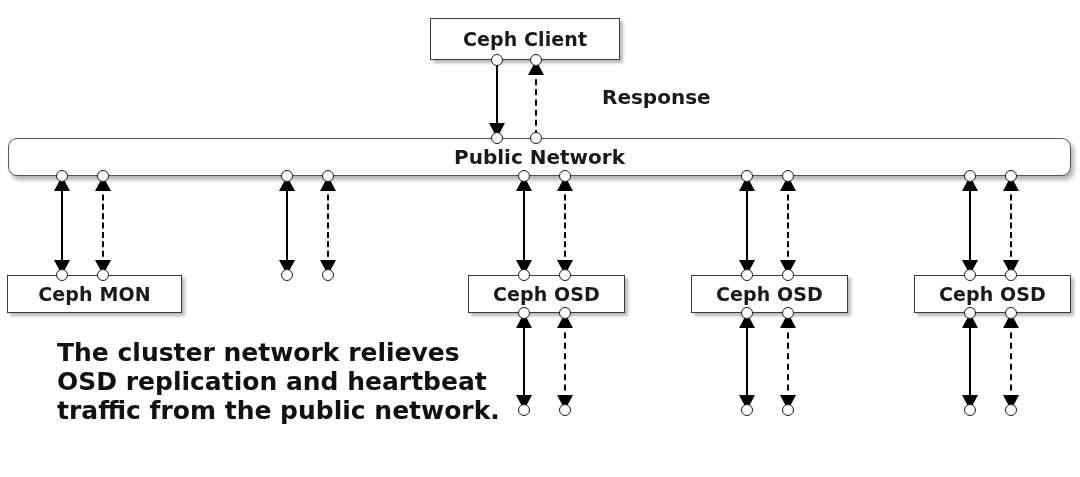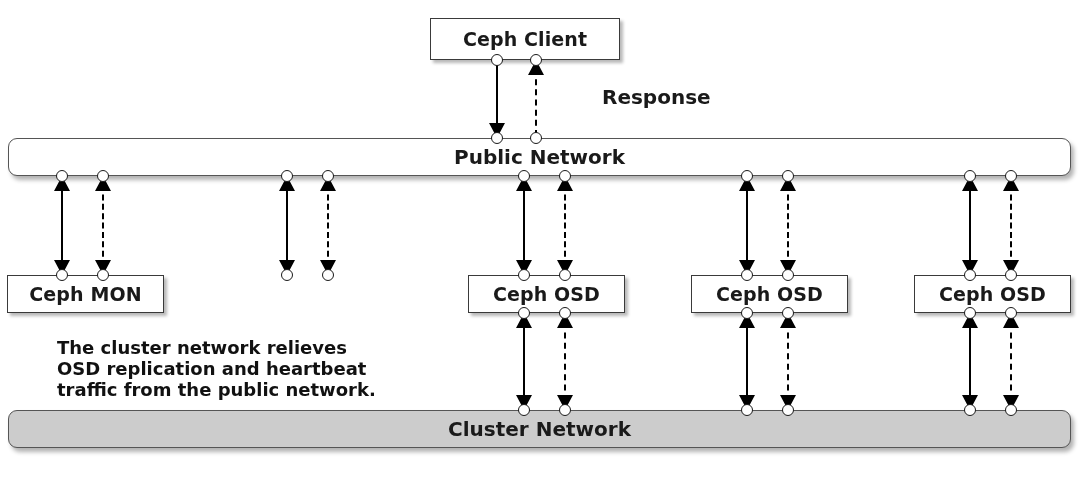--- a/index.html
+++ b/index.html
@@ -97,21 +97,21 @@
   .label {
     position: absolute;
     color: #1a1a1a;
     white-space: nowrap;
     font-size: 20px;
     font-weight: 600;
   }
   .caption {
     position: absolute;
     color: #111111;
-    font-size: 18px;
+    font-size: 25px;
     font-weight: 700;
     line-height: 1.16;
     white-space: pre-line;
   }
 </style>
 </head>
 <body>
 
 <div id="diagram">
 
@@ -203,28 +203,25 @@
         <div class="shaft" style="top: 9px; height: 79px;"></div>
         <div class="head up"></div>
         <div class="head down"></div>
       </div>
     </div>
 
   <div class="netbar public" id="bar-public" style="left: 8px; top: 138px; width: 1063px; height: 38px; background: rgb(255, 255, 255);">
     <span>Public Network</span>
   </div>
 
-  <div class="netbar cluster" id="bar-cluster" style="left: 8px; top: 410px; width: 1063px; height: 38px; background: rgb(204, 204, 204);">
-    <span>Cluster Network</span>
-  </div>
 
   <div class="node" id="node-client" style="left: 430px; top: 18px; width: 190px; height: 42px;">
     <span>Ceph Client</span>
   </div>
-  <div class="node" id="node-mon" style="left: 7px; top: 275px; width: 157px; height: 38px;">
+  <div class="node" id="node-mon" style="left: 7px; top: 275px; width: 175px; height: 38px;">
     <span>Ceph MON</span>
   </div>
   <div class="node" id="node-osd1" style="left: 468px; top: 275px; width: 157px; height: 38px;">
     <span>Ceph OSD</span>
   </div>
   <div class="node" id="node-osd2" style="left: 691px; top: 275px; width: 157px; height: 38px;">
     <span>Ceph OSD</span>
   </div>
   <div class="node" id="node-osd3" style="left: 914px; top: 275px; width: 157px; height: 38px;">
     <span>Ceph OSD</span>

